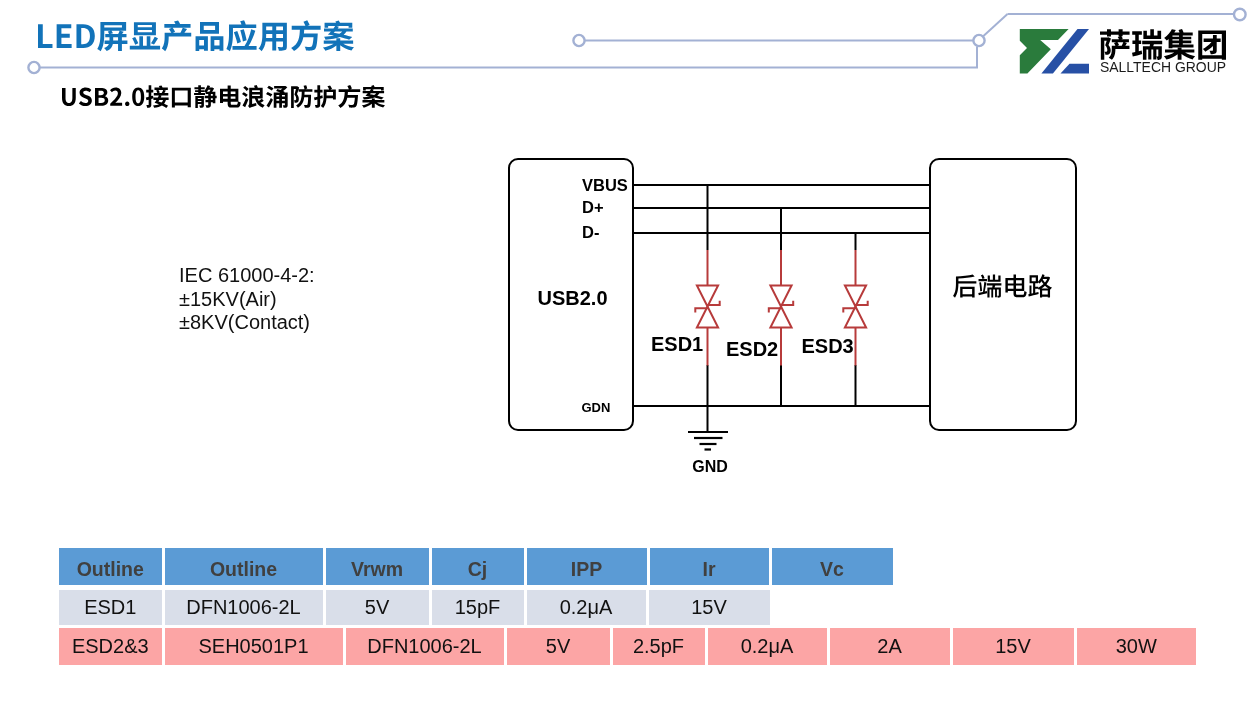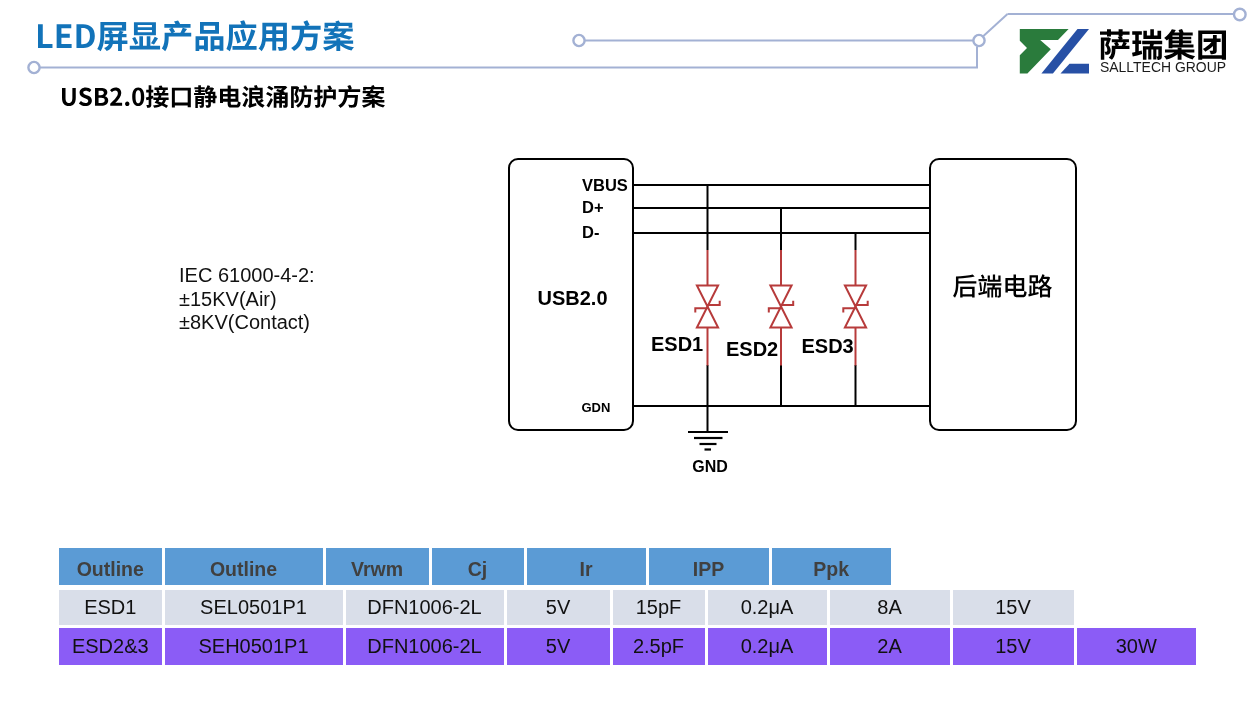--- a/index.html
+++ b/index.html
@@ -4,21 +4,21 @@
 *{margin:0;padding:0;box-sizing:border-box}
 html,body{width:1257px;height:706px;background:#fff;overflow:hidden;font-family:"Liberation Sans",sans-serif}
 #page{position:relative;width:1257px;height:518px;background:#fff}
 #iec{position:absolute;left:179px;top:264px;font-size:20px;line-height:23.5px;color:#111}
 #tbl{position:absolute;left:59px;top:548px;width:1140px}
 .trow{display:flex;column-gap:3px;text-align:center;font-size:20px}
 .trow.th{margin-bottom:5px;font-weight:bold;color:#fff;font-size:19.5px}
 .trow.r1{margin-bottom:3px}
 .th .c{background:#5b9bd5}
 .r1 .c{background:#d9dee9}
-.r2 .c{background:#8b5cf6}
+.r2 .c{background:#fca5a5}
 .trow .c{color:#111}
 .trow.th .c{color:#404040}
 </style></head>
 <body>
 <div id="page">
 <svg width="1257" height="706" viewBox="0 0 1257 706" style="position:absolute;left:0;top:0">
       <g stroke="#a3b1d4" stroke-width="2" fill="none">
 <line x1="39.5" y1="67.5" x2="976" y2="67.5"></line>
 <line x1="977" y1="68.5" x2="977" y2="46.5"></line>
 <line x1="584.5" y1="40.5" x2="973.5" y2="40.5"></line>
@@ -107,32 +107,30 @@
 <text x="710" y="471.5" font-size="16" text-anchor="middle">GND</text>
 </g>
     </svg>
 <div id="iec">IEC 61000-4-2:<br>±15KV(Air)<br>±8KV(Contact)</div>
 <div id="tbl">
 <div class="trow th" style="height:37px">
         <div class="c" style="width:102.5px;line-height:42px">Outline</div>
         <div class="c" style="width:158px;line-height:42px">Outline</div>
         <div class="c" style="width:103px;line-height:42px">Vrwm</div>
         <div class="c" style="width:92px;line-height:42px">Cj</div>
+        <div class="c" style="width:120px;line-height:42px">IPP</div>
         <div class="c" style="width:119px;line-height:42px">Ir</div>
-        <div class="c" style="width:120px;line-height:42px">IPP</div>
-        <div class="c" style="width:119.5px;line-height:42px">Ppk</div>
+        <div class="c" style="width:121px;line-height:42px">Vc</div>
       </div>
 <div class="trow r1" style="height:35px">
         <div class="c" style="width:102.5px;line-height:35px">ESD1</div>
-        <div class="c" style="width:178px;line-height:35px">SEL0501P1</div>
         <div class="c" style="width:158px;line-height:35px">DFN1006-2L</div>
         <div class="c" style="width:103px;line-height:35px">5V</div>
         <div class="c" style="width:92px;line-height:35px">15pF</div>
         <div class="c" style="width:119px;line-height:35px">0.2μA</div>
-        <div class="c" style="width:120px;line-height:35px">8A</div>
         <div class="c" style="width:121px;line-height:35px">15V</div>
       </div>
 <div class="trow r2" style="height:37px">
         <div class="c" style="width:102.5px;line-height:37px">ESD2&amp;3</div>
         <div class="c" style="width:178px;line-height:37px">SEH0501P1</div>
         <div class="c" style="width:158px;line-height:37px">DFN1006-2L</div>
         <div class="c" style="width:103px;line-height:37px">5V</div>
         <div class="c" style="width:92px;line-height:37px">2.5pF</div>
         <div class="c" style="width:119px;line-height:37px">0.2μA</div>
         <div class="c" style="width:120px;line-height:37px">2A</div>

